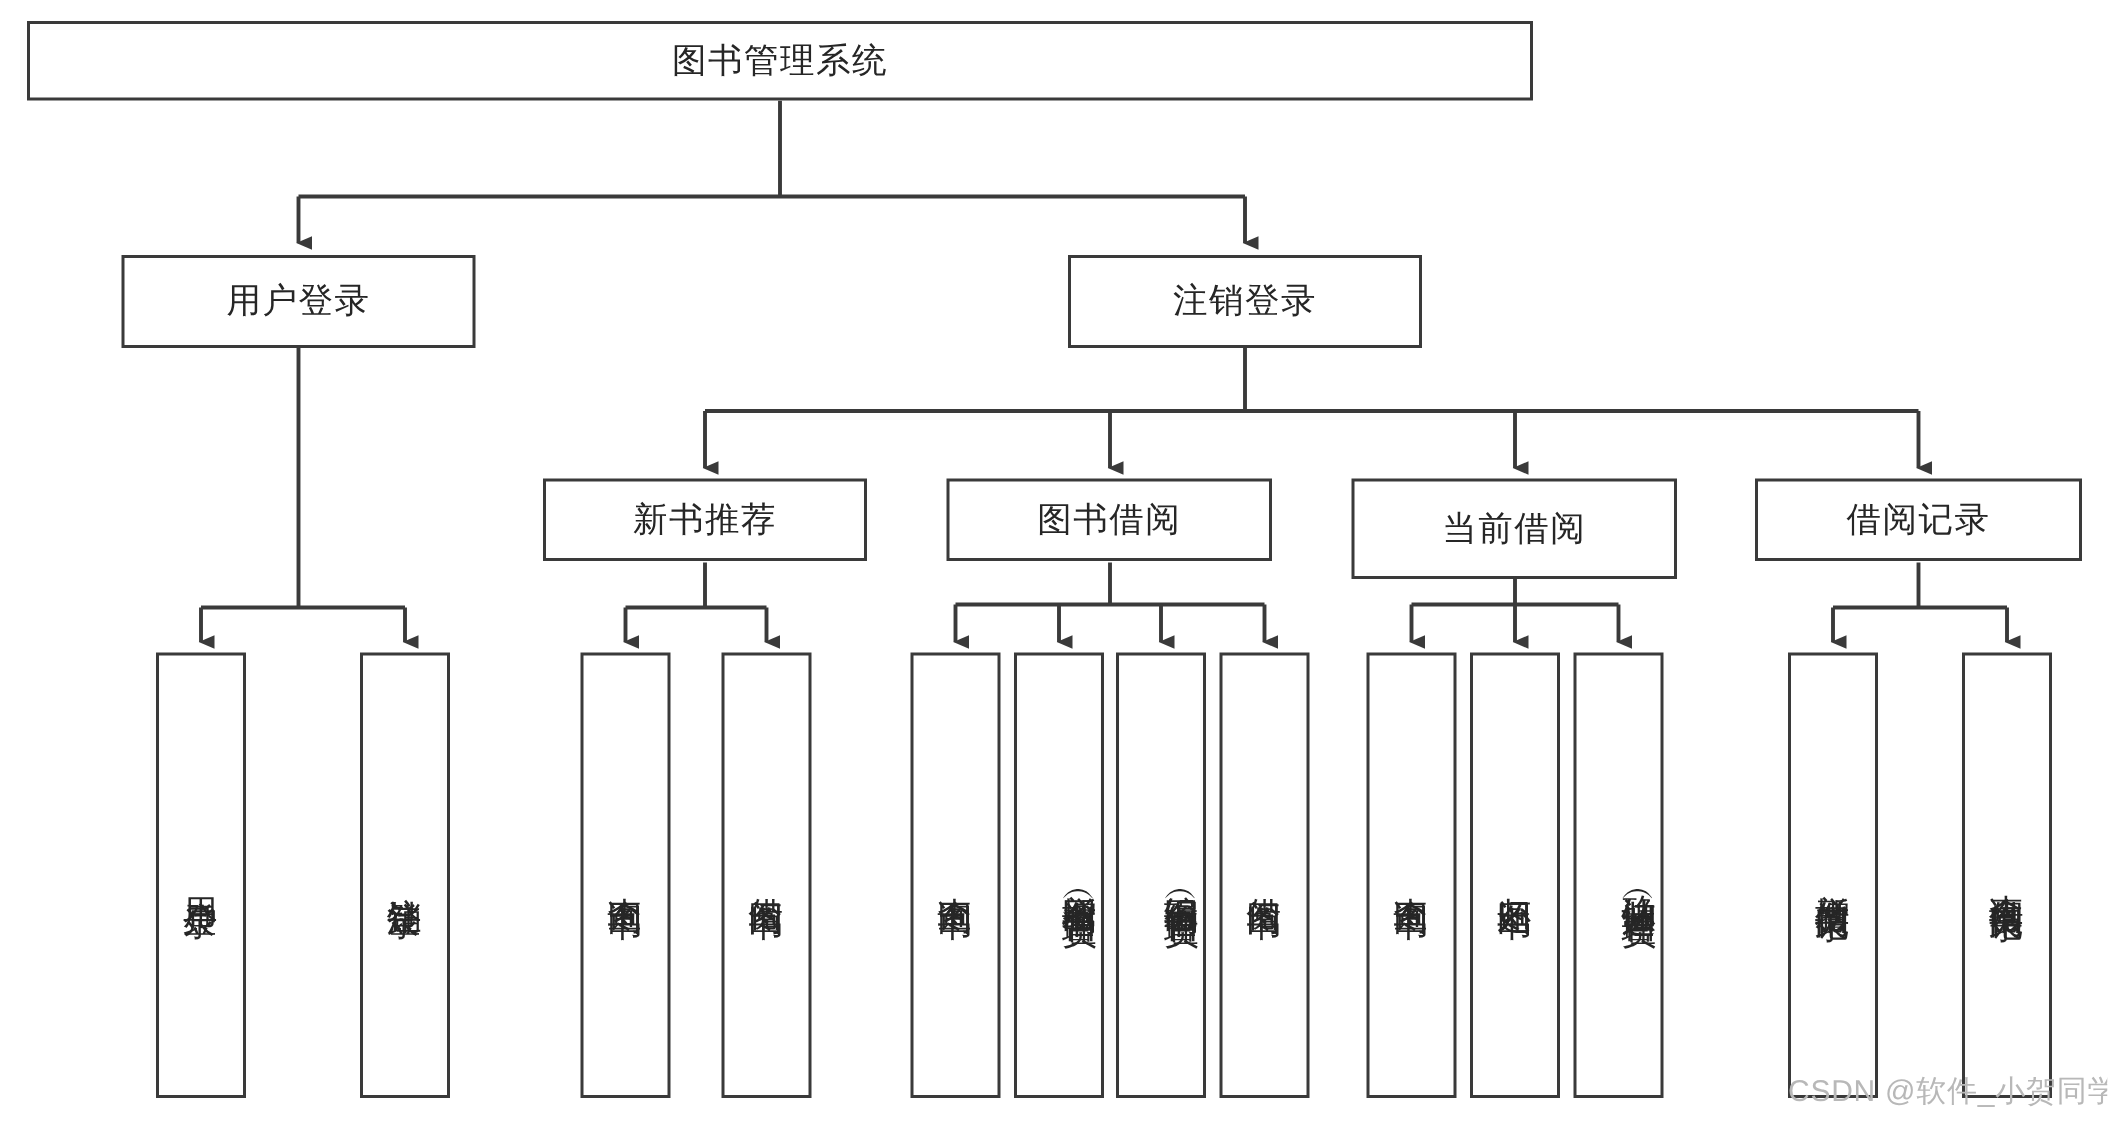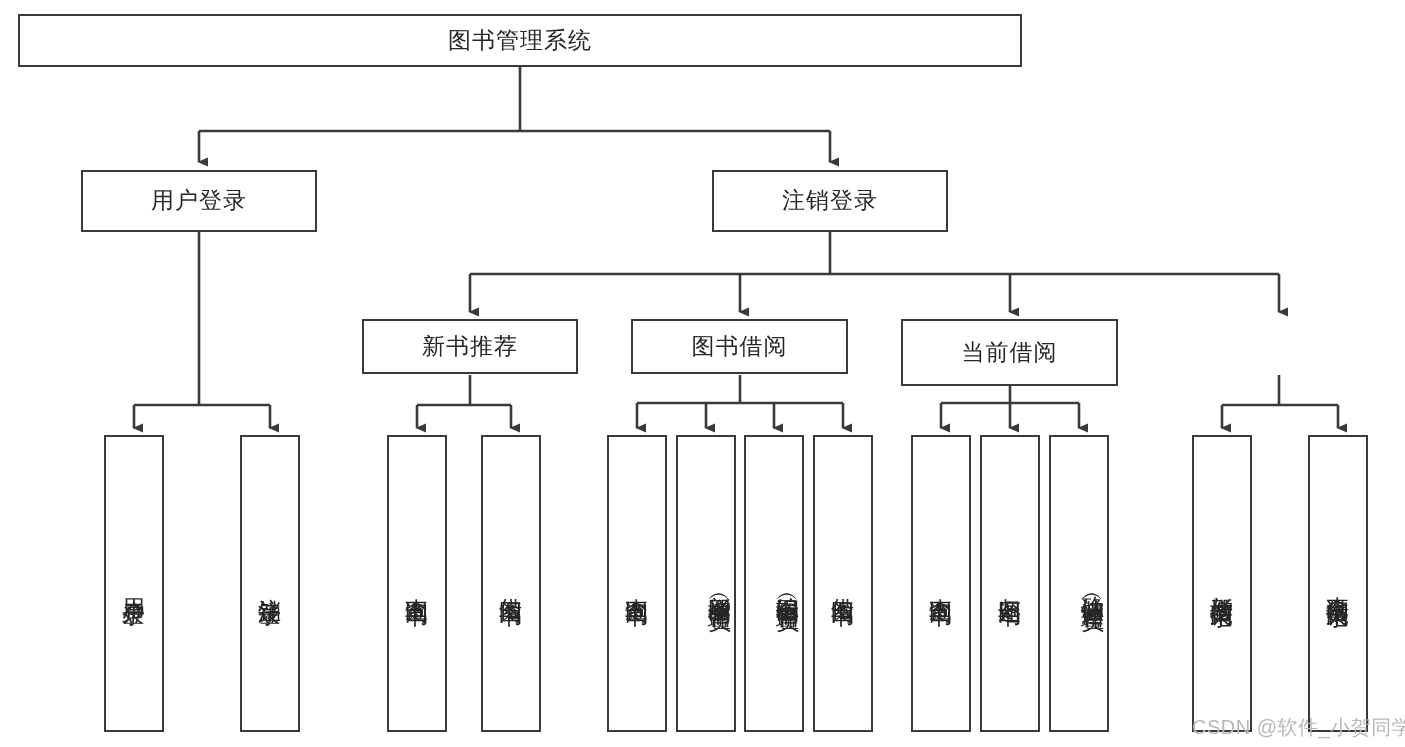--- a/index.html
+++ b/index.html
@@ -139,20 +139,23 @@
 
   <div class="node horiz" style="left:631px; top:319px; width:217px; height:55px;">
     <span>图书借阅</span>
   </div>
   <div class="node horiz" style="left:362px; top:319px; width:216px; height:55px;">
     <span>新书推荐</span>
   </div>
   <div class="node horiz" style="left:901px; top:319px; width:217px; height:67px;">
     <span>当前借阅</span>
   </div>
+  <div class="node horiz" style="left:1170px; top:319px; width:218px; height:55px;">
+    <span>借阅记录</span>
+  </div>
 
   <div class="node vert" style="left:104px; top:435px; width:60px; height:297px; align-items:center; padding-top:0;">
     <span class="vlabel">用户登录</span>
   </div>
   <div class="node vert" style="left:240px; top:435px; width:60px; height:297px; align-items:center; padding-top:0;">
     <span class="vlabel">注销登录</span>
   </div>
 
   <div class="node vert" style="left:387px; top:435px; width:60px; height:297px; align-items:center; padding-top:0;">
     <span class="vlabel">查询图书</span>

